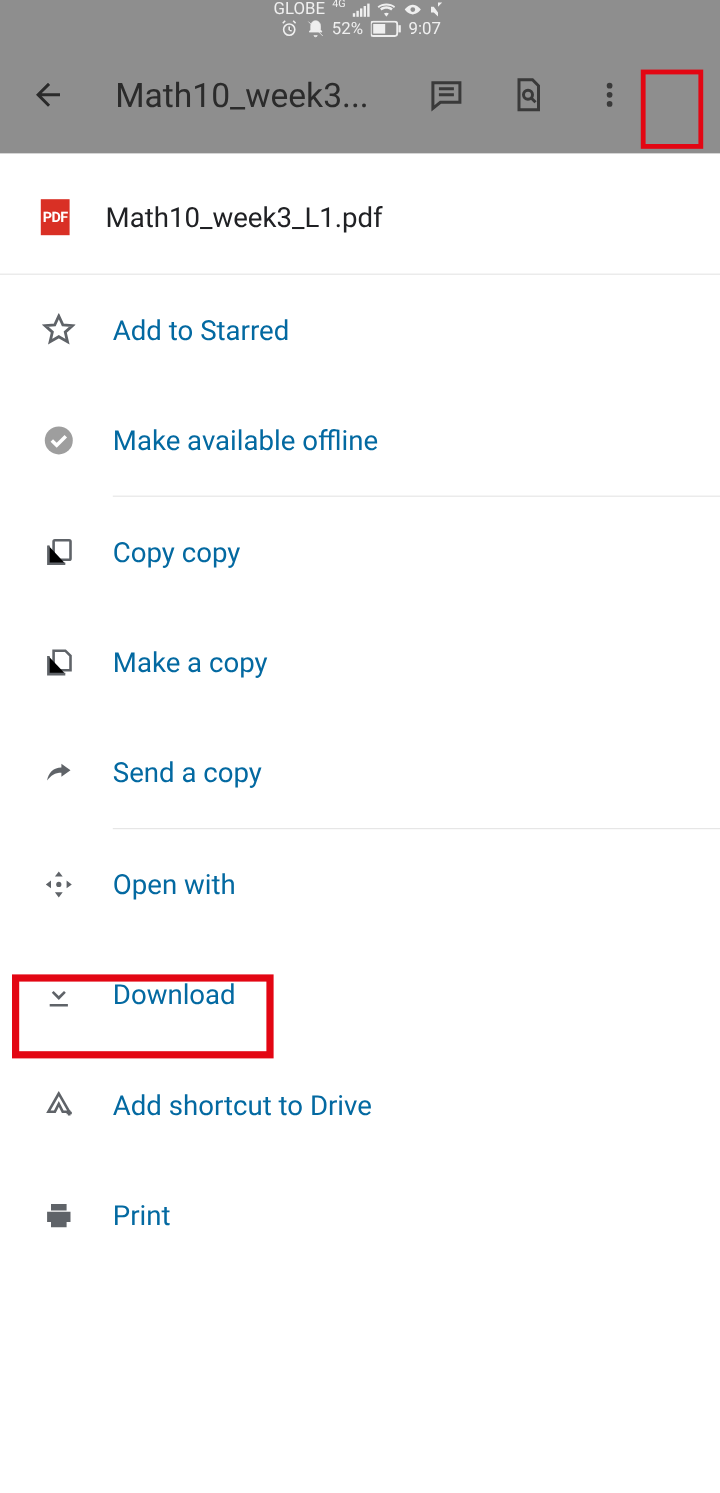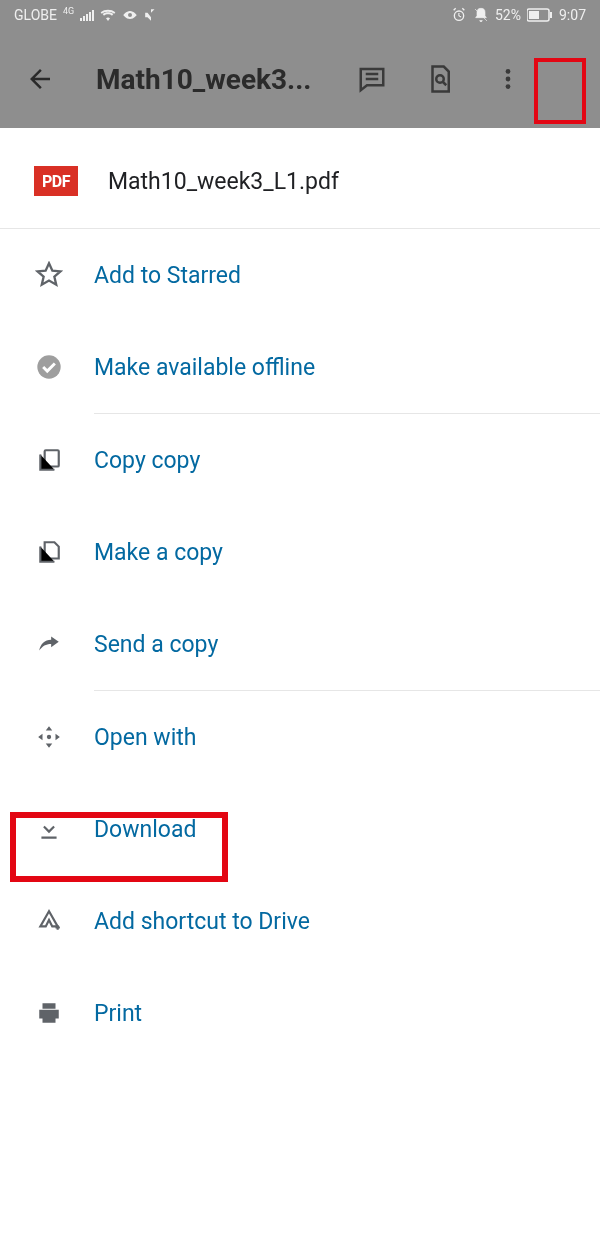--- a/index.html
+++ b/index.html
@@ -13,40 +13,41 @@
     }
     .status-bar {
       height: 30px;
       background: #8e8e8e;
       display: flex;
       align-items: center;
       justify-content: space-between;
       padding: 0 14px;
       color: #efefef;
       font-size: 14px;
+      flex-direction: column;
     }
     .status-left { display: flex; align-items: center; gap: 6px; }
     .status-right { display: flex; align-items: center; gap: 6px; }
     .app-bar {
       height: 98px;
       background: #8e8e8e;
       display: flex;
       align-items: center;
       padding: 0 20px;
     }
     .app-back {
       width: 40px; height: 40px;
       display: flex; align-items: center; justify-content: center;
       color: #2a2a2a;
     }
     .app-title {
       flex: 1;
       margin-left: 36px;
       font-size: 28px;
-      font-weight: 700;
+      font-weight: 400;
       color: #2b2b2b;
       white-space: nowrap;
       overflow: hidden;
       text-overflow: ellipsis;
       max-width: 240px;
     }
     .app-actions {
       display: flex;
       align-items: center;
       gap: 28px;
@@ -79,24 +80,24 @@
       background: #fff;
       padding-top: 8px;
     }
     .file-header {
       display: flex;
       align-items: center;
       padding: 30px 30px 32px 34px;
       border-bottom: 1px solid #e6e6e6;
     }
     .pdf-badge {
-      width: 44px; height: 30px;
+      width: 24px; height: 30px;
       background: #d93025;
       color: #fff;
-      font-size: 16px;
+      font-size: 12px;
       font-weight: 700;
       display: flex;
       align-items: center;
       justify-content: center;
       letter-spacing: -0.5px;
     }
     .file-name {
       margin-left: 30px;
       font-size: 23px;
       color: #202124;

